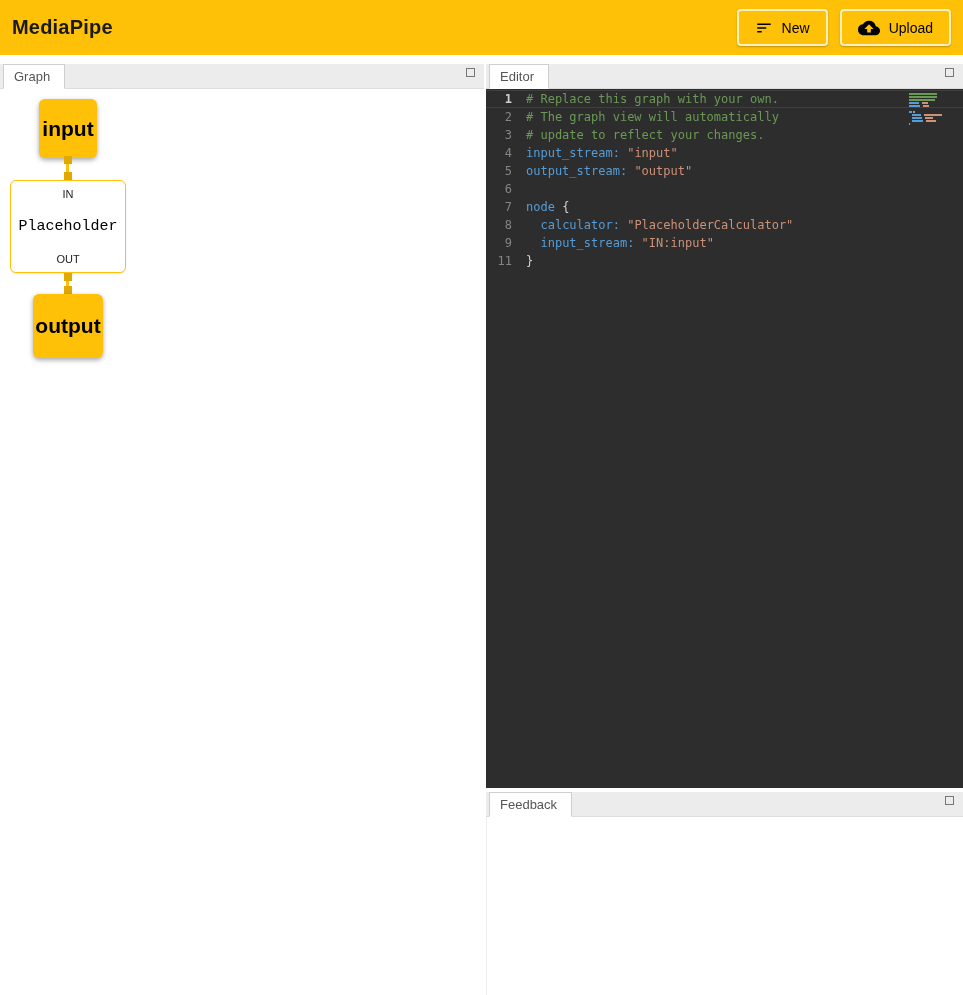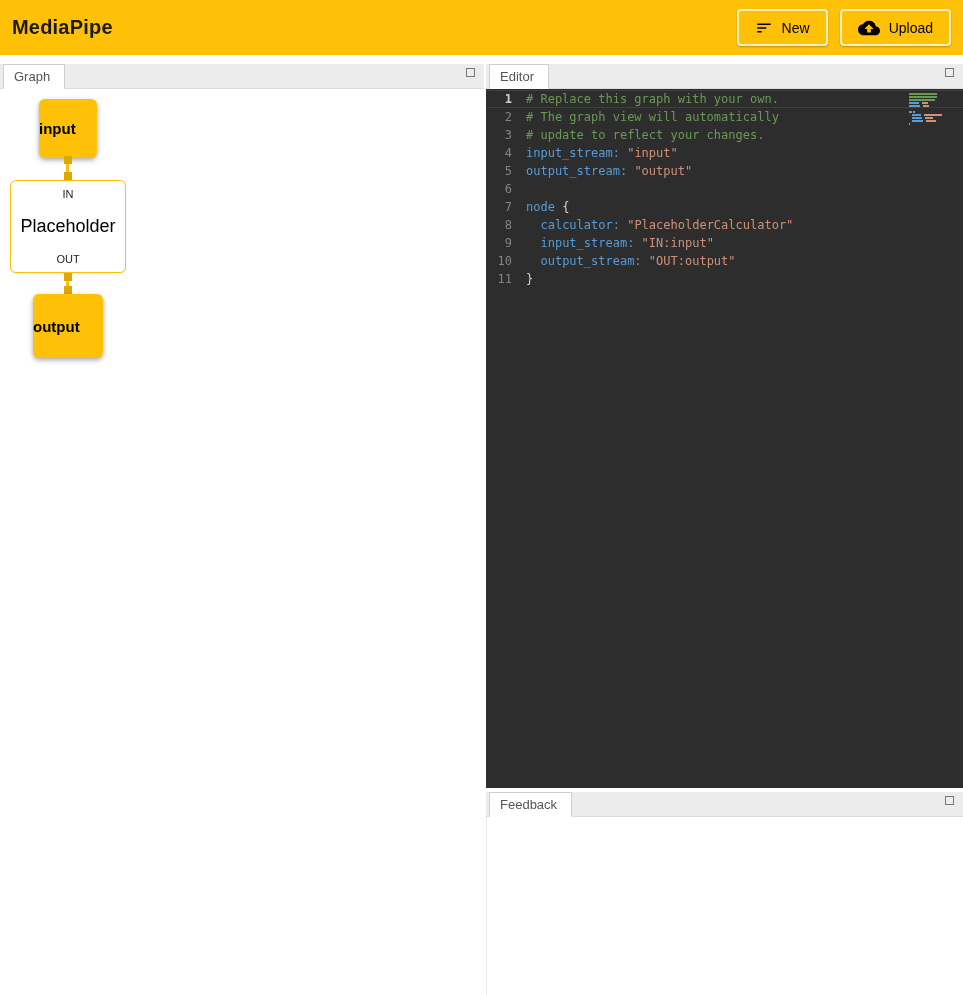--- a/index.html
+++ b/index.html
@@ -30,30 +30,30 @@
   .tab { position:absolute; left:3px; bottom:-1px; background:#fff;
          border:1px solid #cfcfcf; border-bottom:1px solid #fff;
          padding:4px 14px 4px 10px; font-size:13px; color:#555; cursor:pointer; }
   .win-icon { position:absolute; right:9px; top:4px; width:9px; height:9px;
               border:1px solid #777; background:transparent; cursor:pointer; }
 
   
   .graph-body { flex:1; position:relative; background:#fff; }
   .gnode { position:absolute; background:#FFC107; border-radius:6px;
            box-shadow:0 2px 5px rgba(0,0,0,0.35); display:flex; align-items:center;
-           justify-content:flex-start; font-weight:bold; font-size:15px; color:#000; cursor:grab; }
+           justify-content:center; font-weight:bold; font-size:21px; color:#000; cursor:grab; }
   .gnode-input  { left:39px; top:10px;  width:58px; height:59px; }
   .gnode-output { left:33px; top:205px; width:70px; height:64px; }
   .gnode-placeholder { position:absolute; left:10px; top:91px; width:116px; height:93px;
            background:#fff; border:1px solid #FFC107; border-radius:6px;
            display:flex; flex-direction:column; align-items:center;
            justify-content:space-between; padding:7px 16px; cursor:grab;
            box-shadow:0 1px 2px rgba(0,0,0,0.08); }
   .port-label { font-size:11px; color:#222; }
-  .placeholder-label { font-size:18px; color:#000; }
+  .placeholder-label { font-size:15px; color:#000;font-family:Liberation Mono, monospace; }
   .gedge { position:absolute; left:66px; width:3px; background:#FFC107; }
   .gedge-1 { top:69px;  height:22px; }
   .gedge-2 { top:184px; height:21px; }
   .gport { position:absolute; left:64px; width:8px; height:8px; background:#e0a800; }
   .gport-1 { top:67px; }  .gport-2 { top:83px; }
   .gport-3 { top:184px; } .gport-4 { top:197px; }
 
   
   .editor-body { flex:1; position:relative; background:#2d2d2d; overflow:hidden;
                  font-family:"DejaVu Sans Mono", monospace; font-size:12px;
@@ -177,24 +177,20 @@
             </div>
             <div class="code-line">
               <span class="line-num">8</span>
               <span class="line-content"><span class="tok-plain">  </span><span class="tok-key">calculator:</span><span class="tok-plain"> </span><span class="tok-string">"PlaceholderCalculator"</span></span>
             </div>
             <div class="code-line">
               <span class="line-num">9</span>
               <span class="line-content"><span class="tok-plain">  </span><span class="tok-key">input_stream:</span><span class="tok-plain"> </span><span class="tok-string">"IN:input"</span></span>
             </div>
             <div class="code-line">
-              <span class="line-num">10</span>
-              <span class="line-content"><span class="tok-plain">  </span><span class="tok-key">output_stream:</span><span class="tok-plain"> </span><span class="tok-string">"OUT:output"</span></span>
-            </div>
-            <div class="code-line">
               <span class="line-num">11</span>
               <span class="line-content"><span class="tok-plain">}</span></span>
             </div>
           </div>
         <div class="minimap" id="minimap">
             <div class="mini-line"><span class="mini-seg mini-comment" style="width: 28px;"></span></div>
             <div class="mini-line"><span class="mini-seg mini-comment" style="width: 28px;"></span></div>
             <div class="mini-line"><span class="mini-seg mini-comment" style="width: 26px;"></span></div>
             <div class="mini-line"><span class="mini-seg mini-key" style="width: 10px;"></span><span class="mini-seg mini-space" style="width: 1px;"></span><span class="mini-seg mini-string" style="width: 6px;"></span></div>
             <div class="mini-line"><span class="mini-seg mini-key" style="width: 11px;"></span><span class="mini-seg mini-space" style="width: 1px;"></span><span class="mini-seg mini-string" style="width: 6px;"></span></div>

